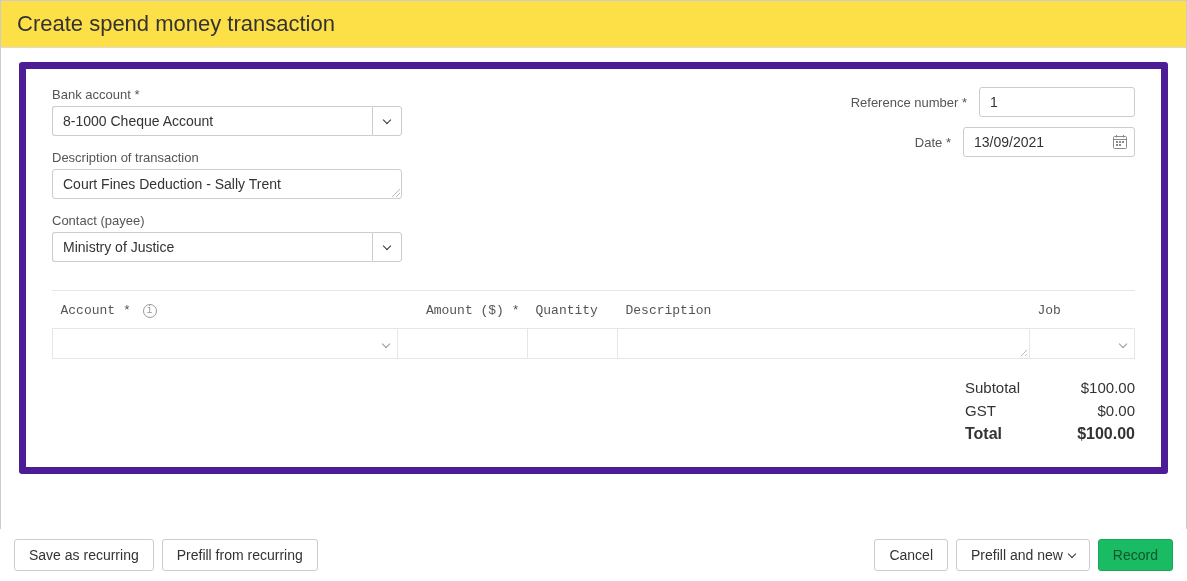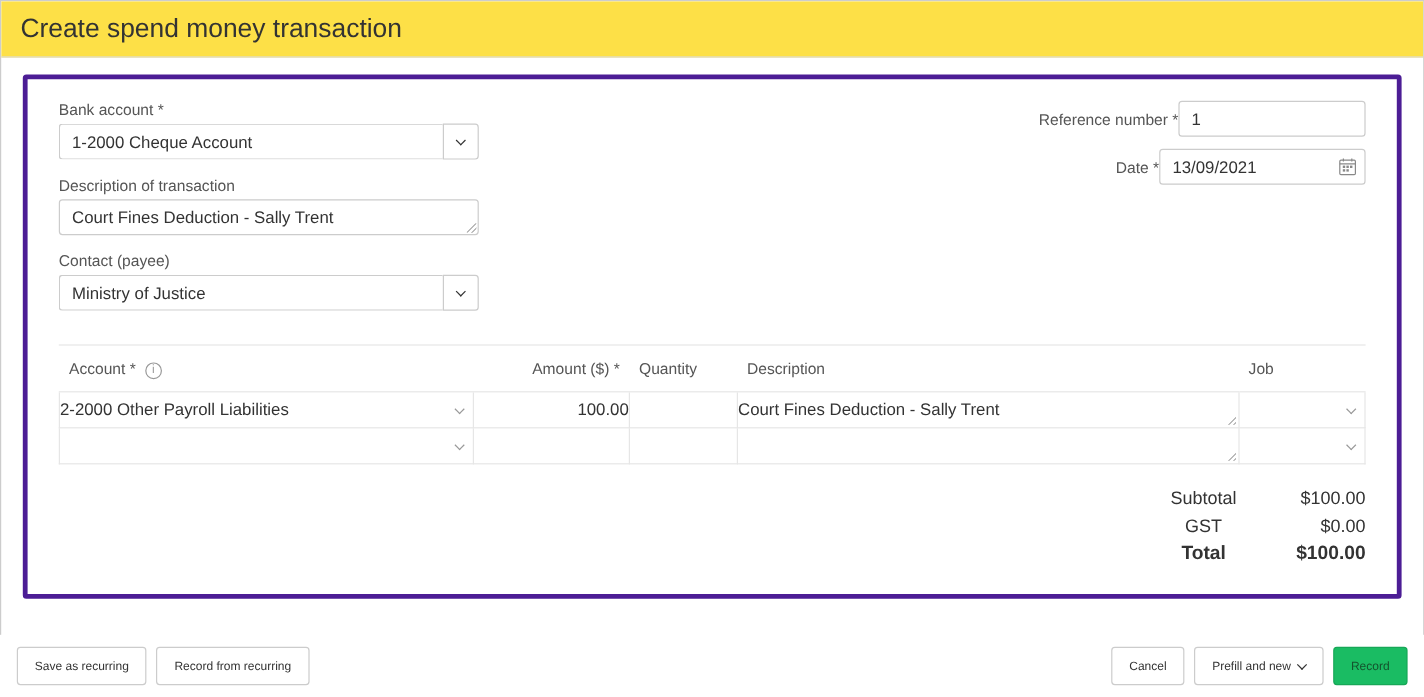--- a/index.html
+++ b/index.html
@@ -21,21 +21,21 @@
   .header-bar h1 {
     font-size: 22px;
     font-weight: 400;
     color: #333;
   }
   .main-area {
     padding: 14px 18px 0 18px;
   }
   .card {
     background: #fff;
-    border: 4px solid #4c1d95;
+    border: 7px solid #4c1d95;
     border-radius: 3px;
     padding: 18px 26px;
   }
   .top-row {
     display: flex;
     justify-content: space-between;
     gap: 40px;
   }
   .col-left { width: 350px; }
   .col-right { flex: 0 0 auto; }
@@ -83,20 +83,21 @@
     color: #333;
     resize: none;
     font-family: inherit;
     line-height: 18px;
     position: relative;
   }
   .right-field {
     display: flex;
     align-items: center;
     justify-content: flex-end;
+    gap: 12px;
     margin-bottom: 10px;
   }
   .right-field .label { margin-bottom: 0; }
   .text-input {
     width: 156px;
     height: 30px;
     border: 1px solid #ccc;
     border-radius: 3px;
     padding: 0 10px;
     font-size: 14px;
@@ -122,20 +123,21 @@
     border-collapse: collapse;
     margin-top: 0;
   }
   table.line-table th {
     text-align: left;
     font-weight: 400;
     font-size: 13px;
     color: #555;
     padding: 12px 8px 10px 8px;
     border-bottom: 1px solid #e6e6e6;
+    font-family: Liberation Mono, monospace;
   }
   table.line-table th.amount { text-align: right; }
   table.line-table td {
     border: 1px solid #e6e6e6;
     padding: 0;
     height: 30px;
     font-size: 14px;
     color: #333;
     vertical-align: middle;
   }
@@ -156,41 +158,41 @@
   }
   .totals-inner { text-align: right; }
   .totals-row {
     display: flex;
     justify-content: flex-end;
     gap: 20px;
     margin-bottom: 6px;
     font-size: 15px;
     color: #333;
   }
-  .totals-row .tot-label { min-width: 70px; text-align: center; }
+  .totals-row .tot-label { min-width: 70px; text-align: left; }
   .totals-row .tot-val { min-width: 80px; text-align: right; }
   .totals-row.total-bold { font-weight: 700; font-size: 16px; }
   
   .footer-bar {
     position: absolute;
     bottom: 0; left: 0; right: 0;
     padding: 10px 14px;
     display: flex;
     justify-content: space-between;
     align-items: center;
     background: #fff;
   }
   .footer-left, .footer-right { display: flex; gap: 8px; }
   .btn {
     height: 32px;
     border: 1px solid #ccc;
     background: #fff;
     border-radius: 3px;
     padding: 0 14px;
-    font-size: 10px;
+    font-size: 14px;
     color: #333;
     cursor: pointer;
     display: inline-flex;
     align-items: center;
     gap: 6px;
   }
   .btn-primary {
     background: #1abc63;
     border-color: #17a757;
     color: #14532d;
@@ -230,21 +232,21 @@
   <h1>Create spend money transaction</h1>
 </div>
 
 <div class="main-area">
   <div class="card">
     <div class="top-row">
       <div class="col-left">
         <div class="field-block">
           <span class="label">Bank account *</span>
           <div class="select-group">
-            <div class="select-input">1-2000 Cheque Account</div>
+            <div class="select-input">8-1000 Cheque Account</div>
             <div class="select-btn">
               <span class="chevron small"></span>
             </div>
           </div>
         </div>
         <div class="field-block">
           <span class="label">Description of transaction</span>
           <div class="wrap-rel">
             <div class="textarea">Court Fines Deduction - Sally Trent</div>
             <span class="resizer" style="position:absolute;right:2px;bottom:2px;width:8px;height:8px;"></span>
@@ -303,36 +305,20 @@
           </th>
           <th class="amount">Amount ($) *</th>
           <th>Quantity</th>
           <th>Description</th>
           <th>Job</th>
         </tr>
       </thead>
       <tbody>
         <tr>
           <td class="cell-select">
-            <span>2-2000 Other Payroll Liabilities</span>
-            <span class="cell-chevron chevron small"></span>
-          </td>
-          <td class="cell-num">100.00</td>
-          <td class="cell-text"></td>
-          <td class="cell-select">
-            <span>Court Fines Deduction - Sally Trent</span>
-            <span class="resizer" style="position:absolute;right:2px;bottom:2px;width:7px;height:7px;"></span>
-          </td>
-          <td class="cell-select">
-            <span></span>
-            <span class="cell-chevron chevron small"></span>
-          </td>
-        </tr>
-        <tr>
-          <td class="cell-select">
             <span></span>
             <span class="cell-chevron chevron small"></span>
           </td>
           <td class="cell-num"></td>
           <td class="cell-text"></td>
           <td class="cell-select">
             <span></span>
             <span class="resizer" style="position:absolute;right:2px;bottom:2px;width:7px;height:7px;"></span>
           </td>
           <td class="cell-select">
@@ -358,21 +344,21 @@
           <span class="tot-val">$100.00</span>
         </div>
       </div>
     </div>
   </div>
 </div>
 
 <div class="footer-bar">
   <div class="footer-left">
     <button class="btn">Save as recurring</button>
-    <button class="btn">Record from recurring</button>
+    <button class="btn">Prefill from recurring</button>
   </div>
   <div class="footer-right">
     <button class="btn">Cancel</button>
     <button class="btn">
       <span>Prefill and new</span>
       <span class="chevron small"></span>
     </button>
     <button class="btn btn-primary">Record</button>
   </div>
 </div>

